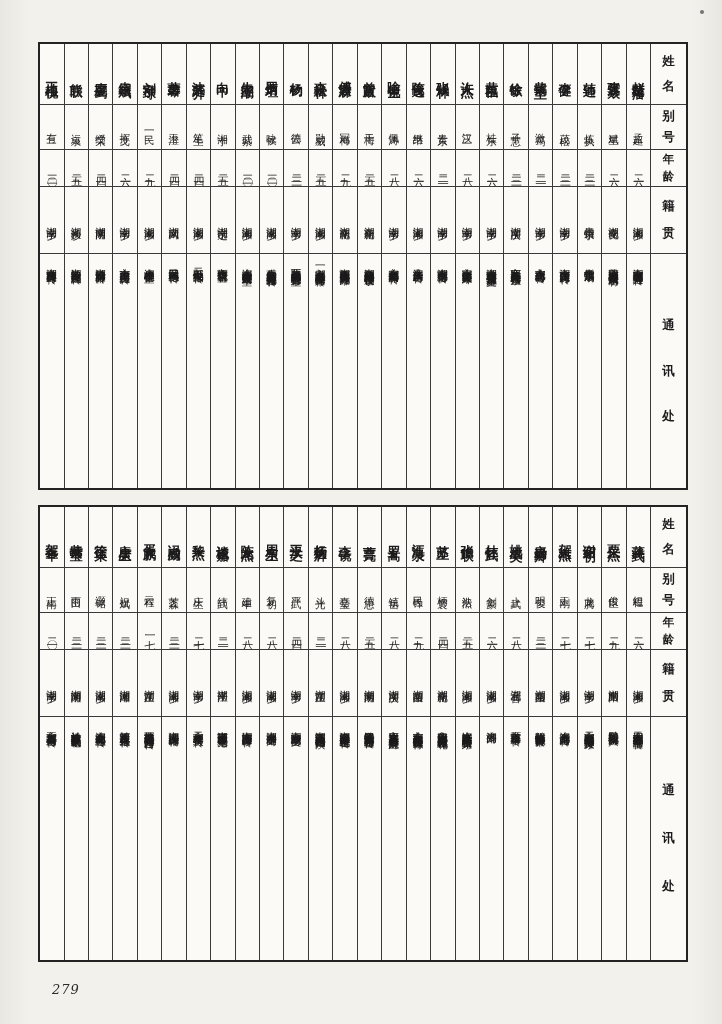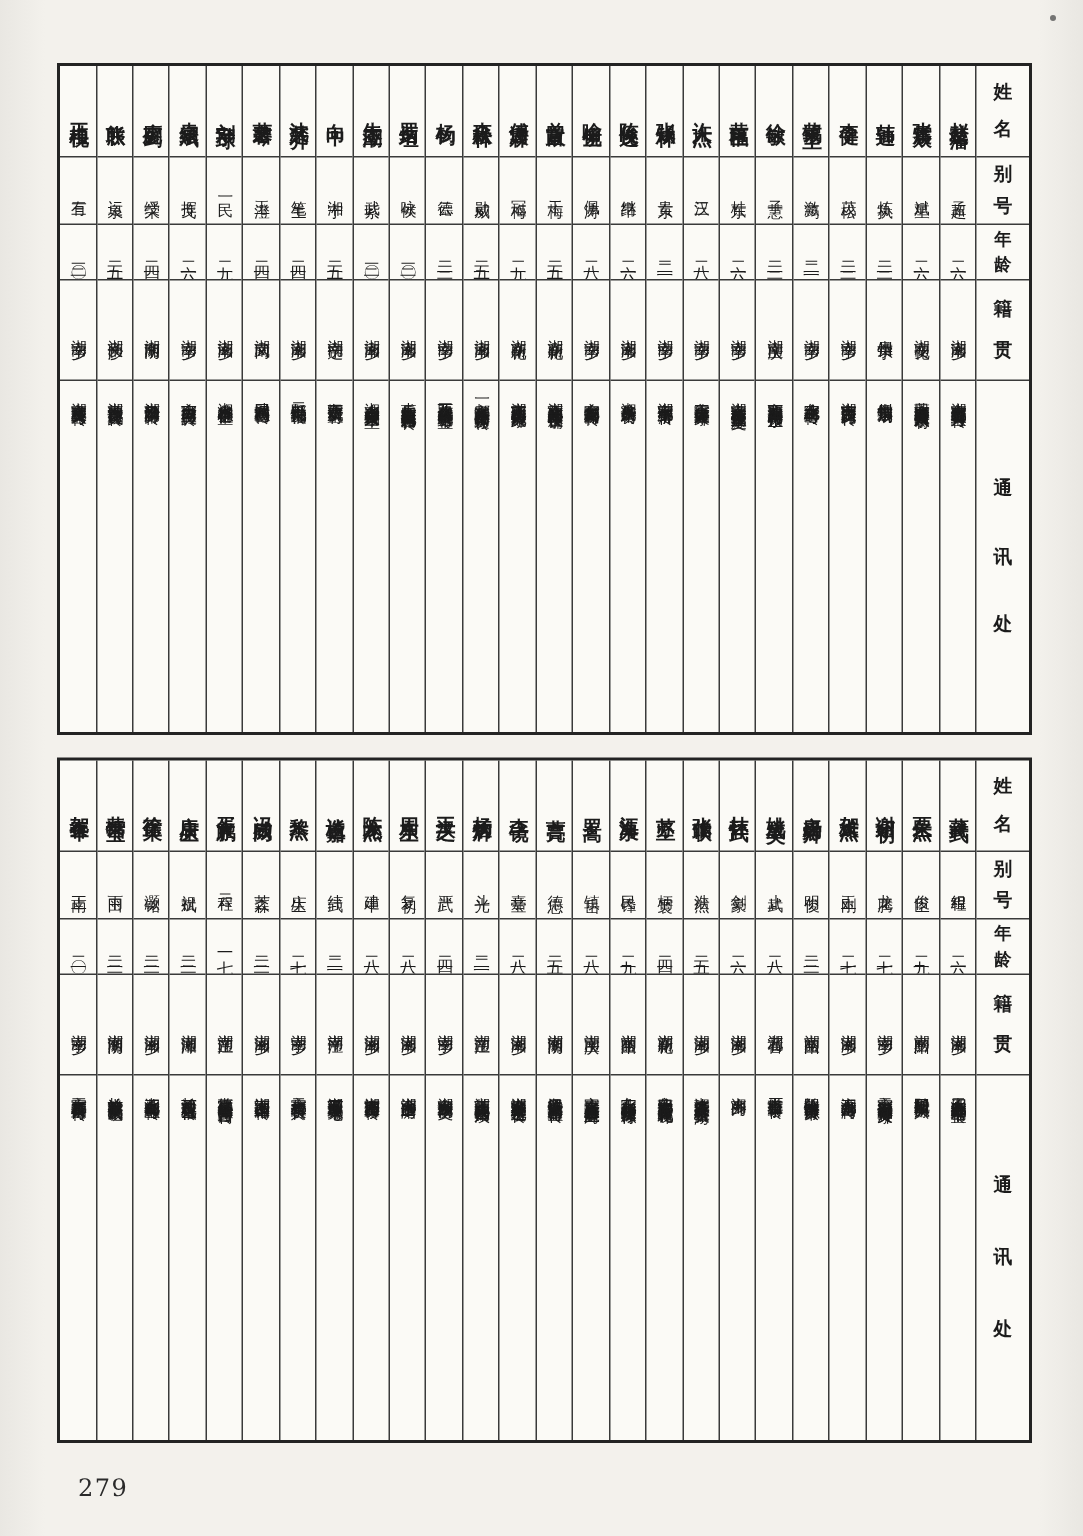--- a/index.html
+++ b/index.html
@@ -55,22 +55,23 @@
     font-size:12.5px;font-weight:700;
   }
   .h-name{height:61px;}
   .h-alias{height:45px;}
   .h-age{height:37px;font-size:11.5px;justify-content:center;}
   .h-age span{margin:1px 0;}
   .h-native{height:67px;}
   .h-address{flex:1;border-bottom:none;justify-content:space-evenly;padding:34px 0;}
   .page-number{
     position:absolute;left:52px;top:982px;
-    font-size:16px;letter-spacing:1px;color:#2a2a2a;
+    font-size:13px;letter-spacing:1px;color:#2a2a2a;
     font-family:"DejaVu Serif", serif;
+    font-style:italic;
   }
   .speck{position:absolute;width:4px;height:4px;border-radius:50%;background:#555;left:700px;top:10px;opacity:.8;}
 </style>
 </head>
 <body>
 
 <div class="page-inner">
 
   <div class="registry-table t-top">
     <div class="hcol">

